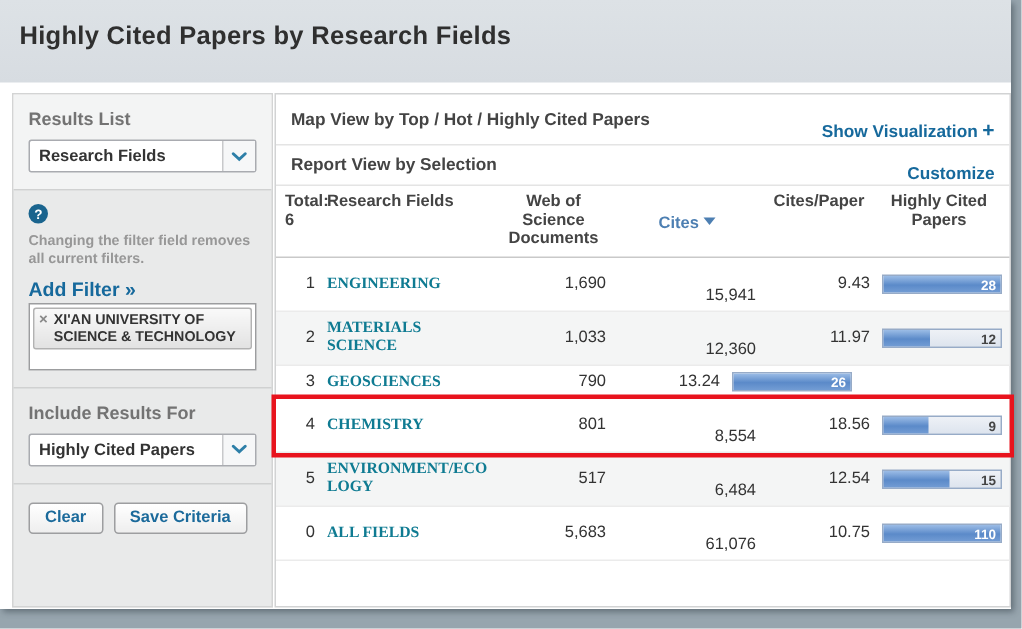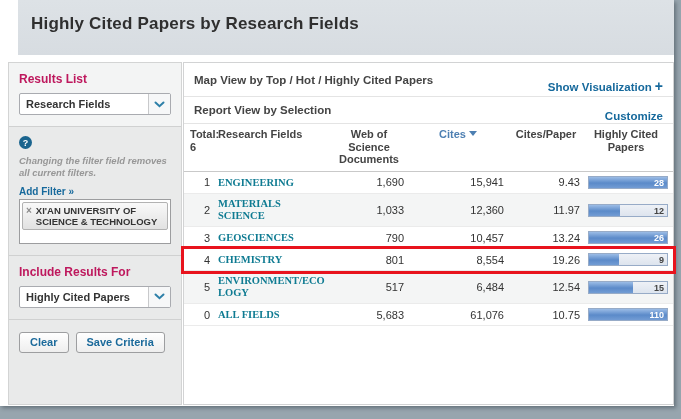--- a/index.html
+++ b/index.html
@@ -8,64 +8,63 @@
     font-family:"Liberation Sans", sans-serif;
     background:#97a5ae;
     position:relative;
     overflow:hidden;
   }
   .app {
     position:absolute; left:0; top:0;
     width:674px; height:406px;
     background:#ffffff;
     box-shadow:2px 2px 4px rgba(40,50,60,.45);
-    padding-left:18px;
   }
   
   .topbar {
     height:55px;
     background:linear-gradient(#dde2e6,#d7dce1);
     padding:14px 0 0 13px;
   }
   .page-title {
     font-size:17px; font-weight:bold; color:#2f2f2f; letter-spacing:.2px;
   }
   
   .sidebar {
     position:absolute; left:8px; top:62px; width:174px; height:343px;
     background:#e9eaea; border:1px solid #d3d4d4;
     font-size:11px; color:#333;
   }
   .sb-section { padding:9px 10px 11px; border-bottom:1px solid #d0d1d1; }
   .sb-top { background:#f3f4f4; }
-  .sb-label { font-size:12px; font-weight:bold; color:#be185d; margin-bottom:7px; display:block; }
+  .sb-label { font-size:12px; font-weight:bold; color:#737373; margin-bottom:7px; display:block; }
   .dropdown {
     display:flex; align-items:stretch; background:#fff;
     border:1px solid #a9abb0; border-radius:2px; height:22px; width:100%;
     cursor:pointer;
   }
   .dropdown .dd-value {
     flex:1; font-size:11px; font-weight:bold; color:#333;
     padding:4px 0 0 6px; white-space:nowrap; overflow:hidden;
   }
   .dd-btn {
     width:22px; border-left:1px solid #c8c9cb; background:#f6f7f8;
     display:flex; align-items:center; justify-content:center;
   }
   .filter-title { font-size:12px; font-weight:bold; display:flex; align-items:center; gap:5px; }
   .help-icon {
     width:13px; height:13px; border-radius:50%; background:#1a648e; color:#fff;
     font-size:9px; font-weight:bold; display:inline-flex; align-items:center;
     justify-content:center; cursor:pointer;
   }
   .filter-help {
-    font-size:9.5px; font-style:italic; font-weight:bold; color:#979797;
+    font-size:9.5px; font-weight:bold; color:#979797;
     line-height:1.3; margin:6px 0 5px;
   }
-  .add-filter { font-size:10px; font-weight:bold; color:#16699c; text-decoration:none; cursor:pointer; }
+  .add-filter { font-size:13px; font-weight:bold; color:#16699c; text-decoration:none; cursor:pointer; }
   .listbox {
     background:#fff; border:1px solid #9c9d9f; height:45px; margin-top:2px; padding:2px;
     overflow:hidden;
   }
   .chip {
     display:flex; gap:4px; align-items:flex-start;
     background:linear-gradient(#f9f9f9,#e2e2e2);
     border:1px solid #b2b2b2; border-radius:2px;
     padding:2px 3px; font-size:9.5px; font-weight:bold; color:#333;
     line-height:1.2; cursor:pointer;
@@ -95,21 +94,21 @@
   .plus-icon { font-size:14px; font-weight:900; margin-left:3px; color:#16699c; }
   
   .thead {
     display:flex; align-items:flex-start;
     padding:4px 4px 5px; border-bottom:1px solid #c9c9c9;
     font-size:11px; font-weight:bold; color:#444; line-height:1.15;
   }
   .col-rank { width:28px; text-align:right; padding-right:6px; }
   .col-field { width:114px; text-align:left; padding-left:2px; }
   .col-docs { width:78px; text-align:center; }
-  .col-cites { width:100px; text-align:center; }
+  .col-cites { width:100px; text-align:center;margin-top:15px; }
   .col-cpp { width:76px; text-align:center; }
   .col-hcp { width:84px; text-align:center; }
   .thead .col-rank { text-align:left; padding-left:2px; }
   .sort-link { color:#4d7fb2; font-weight:bold; cursor:pointer; white-space:nowrap; }
   .sort-caret {
     display:inline-block; width:0; height:0; margin-left:3px; vertical-align:2px;
     border-left:4px solid transparent; border-right:4px solid transparent;
     border-top:5px solid #4d7fb2;
   }
   .tbody { }
@@ -257,37 +256,36 @@
         <span class="bar-value">12</span>
       </div>
     </div>
   </div>
         <div class="row">
     <div class="col-rank">3</div>
     <div class="col-field">
       <span class="field-link">GEOSCIENCES</span>
     </div>
     <div class="col-docs">790</div>
-    <div class="col-cites">10,457</div>
     <div class="col-cpp">13.24</div>
     <div class="col-hcp">
       <div class="bar">
         <div class="bar-fill" style="width: 100%;"></div>
         <span class="bar-value on-fill">26</span>
       </div>
     </div>
   </div>
         <div class="row highlighted">
     <div class="col-rank">4</div>
     <div class="col-field">
       <span class="field-link">CHEMISTRY</span>
     </div>
     <div class="col-docs">801</div>
     <div class="col-cites">8,554</div>
-    <div class="col-cpp">19.26</div>
+    <div class="col-cpp">18.56</div>
     <div class="col-hcp">
       <div class="bar">
         <div class="bar-fill" style="width: 38%;"></div>
         <span class="bar-value">9</span>
       </div>
     </div>
   </div>
         <div class="row">
     <div class="col-rank">5</div>
     <div class="col-field">

